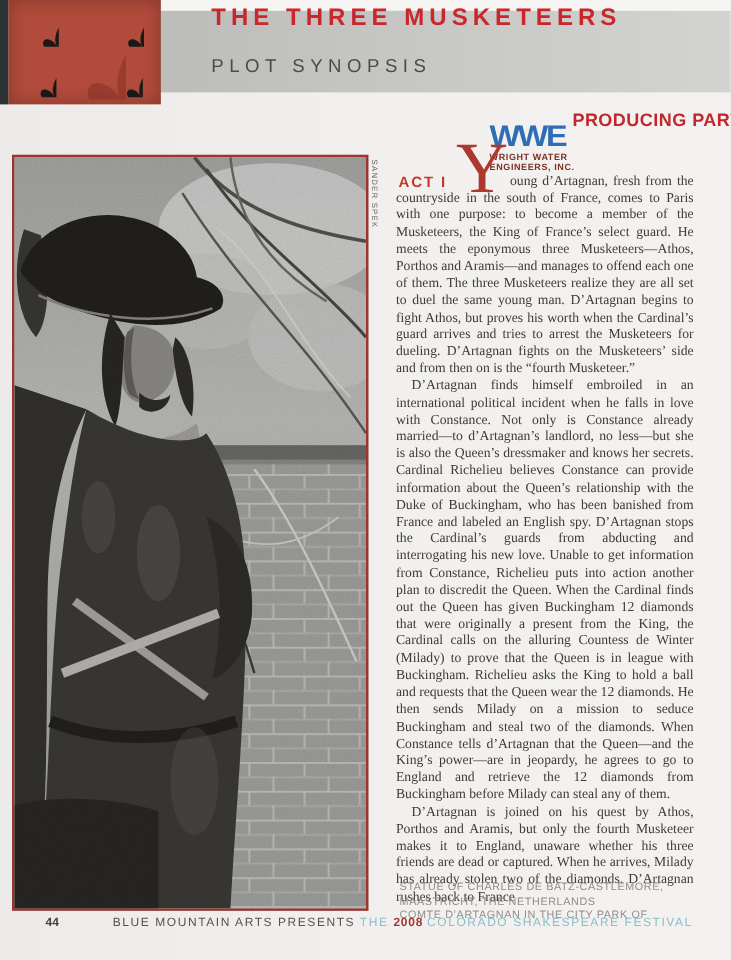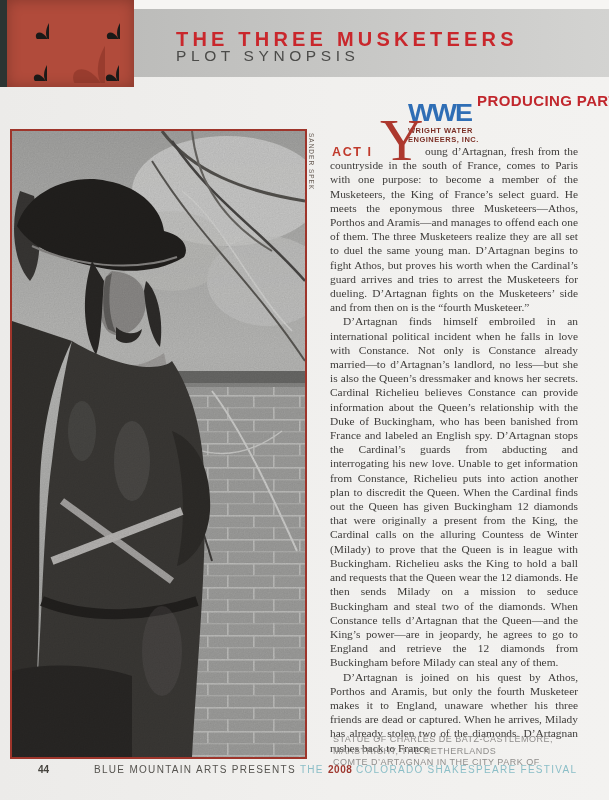--- a/index.html
+++ b/index.html
@@ -12,21 +12,21 @@
   .gray-band{position:absolute;left:130px;top:9px;width:479px;height:68px;
              background:linear-gradient(90deg,#bcbcba,#c9c9c7 55%,#d3d3d1);}
   .fleur-box{position:absolute;left:7px;top:0;width:127px;height:87px;background:#b14b3b;box-shadow:inset 0 0 14px rgba(0,0,0,.25);}
   .fleur{position:absolute;}
   .fleur svg{display:block;width:100%;height:100%;}
   .fleur-center{left:30px;top:4px;width:68px;height:79px;opacity:.35;}
   .f-tl{left:14px;top:5px;width:28px;height:34px;}
   .f-tr{left:85px;top:5px;width:28px;height:34px;}
   .f-bl{left:12px;top:47px;width:28px;height:34px;}
   .f-br{left:84px;top:47px;width:28px;height:34px;}
-  .title{position:absolute;left:176px;top:28px;font-size:20px;font-weight:700;letter-spacing:4.2px;color:#c9272c;white-space:nowrap;}
+  .title{position:absolute;left:176px;top:4px;font-size:20px;font-weight:700;letter-spacing:4.2px;color:#c9272c;white-space:nowrap;}
   .subtitle{position:absolute;left:176px;top:47px;font-size:15.5px;font-weight:400;letter-spacing:4.6px;color:#4b4b49;white-space:nowrap;}
 
   
   .pp-label{position:absolute;left:477px;top:92px;font-size:15px;font-weight:700;letter-spacing:.4px;color:#c1272d;white-space:nowrap;}
   .wwe-block{position:absolute;left:408px;top:101px;width:120px;text-align:left;}
   .wwe-text{font-size:27px;line-height:25px;font-weight:800;letter-spacing:-2px;color:#2f6eb5;transform:scaleY(.92);font-family:"Liberation Sans",sans-serif;}
   .wwe-name{font-size:7.5px;line-height:9px;letter-spacing:.5px;color:#7c3026;font-weight:700;}
 
   
   .photo-frame{position:absolute;left:10px;top:129px;width:297px;height:630px;border:2px solid #9e352b;box-sizing:border-box;background:#b5b5b3;}

